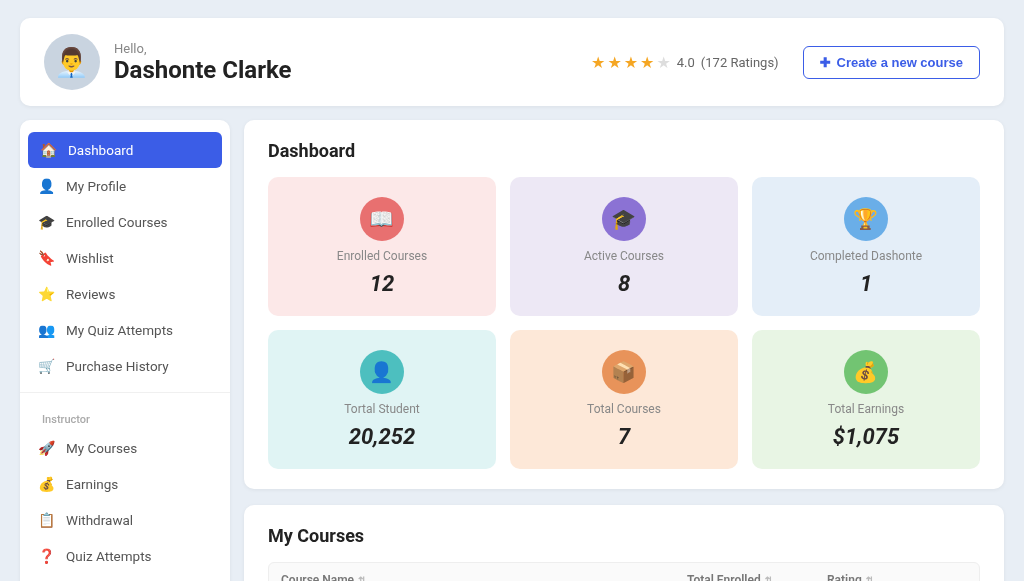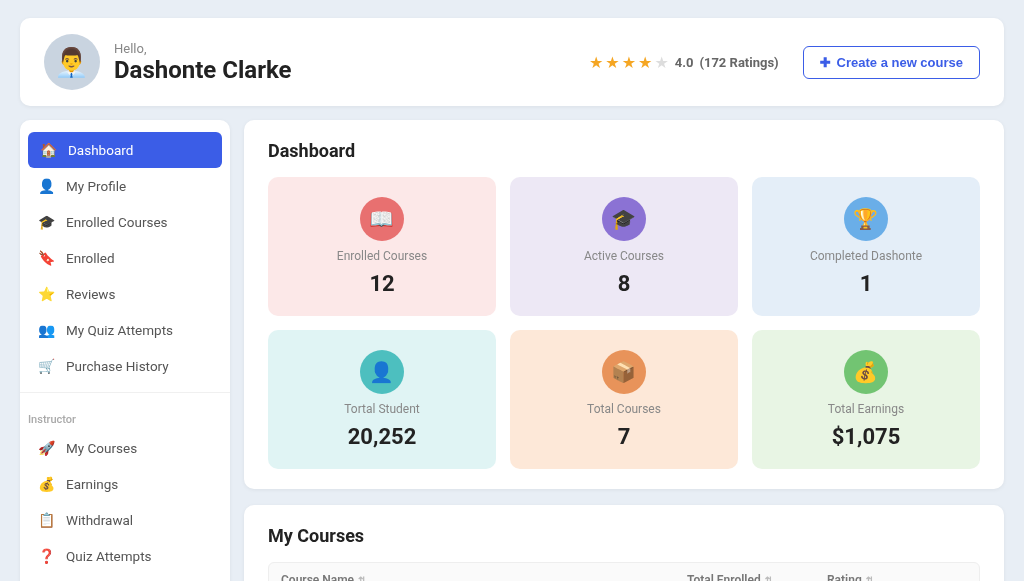--- a/index.html
+++ b/index.html
@@ -59,21 +59,21 @@
     }
     .rating-area {
       display: flex;
       align-items: center;
       gap: 6px;
     }
     .stars { display: flex; gap: 2px; }
     .star { font-size: 16px; }
     .star.filled { color: #f5a623; }
     .star.empty { color: #ddd; }
-    .rating-text { font-size: 13px; color: #666; font-weight: bold; }
+    .rating-text { font-size: 13px; color: #666; }
     .create-btn {
       border: 1.5px solid #3b5de7;
       color: #3b5de7;
       background: #fff;
       border-radius: 6px;
       padding: 8px 16px;
       font-size: 13px;
       font-weight: 600;
       cursor: pointer;
       display: flex;
@@ -110,21 +110,21 @@
       background: #3b5de7;
       color: #fff;
       border-radius: 6px;
       margin: 0 8px;
       padding: 10px 12px;
     }
     .nav-icon { width: 18px; text-align: center; font-size: 14px; }
     .section-label {
       font-size: 11px;
       color: #aaa;
-      padding: 12px 8px 4px;
+      padding: 12px 22px 4px;
       text-transform: none;
       font-weight: 500;
     }
     .divider { height: 1px; background: #f0f0f0; margin: 8px 0; }
     
     .content {
       flex: 1;
       display: flex;
       flex-direction: column;
       gap: 16px;
@@ -179,20 +179,21 @@
     .icon-orange { background: #e8935a; }
     .icon-green { background: #72c472; }
     .stat-label {
       font-size: 12px;
       color: #888;
     }
     .stat-value {
       font-size: 22px;
       font-weight: 700;
       color: #222;
+      font-style: italic;
     }
     
     .table-header {
       display: grid;
       grid-template-columns: 1fr 140px 140px;
       font-size: 12px;
       color: #999;
       padding: 10px 12px;
       border: 1px solid #eee;
       border-radius: 6px 6px 0 0;
@@ -253,21 +254,21 @@
       <div class="nav-item">
         <span class="nav-icon">👤</span>
         <span>My Profile</span>
       </div>
       <div class="nav-item">
         <span class="nav-icon">🎓</span>
         <span>Enrolled Courses</span>
       </div>
       <div class="nav-item">
         <span class="nav-icon">🔖</span>
-        <span>Enrolled</span>
+        <span>Wishlist</span>
       </div>
       <div class="nav-item">
         <span class="nav-icon">⭐</span>
         <span>Reviews</span>
       </div>
       <div class="nav-item">
         <span class="nav-icon">👥</span>
         <span>My Quiz Attempts</span>
       </div>
       <div class="nav-item">

